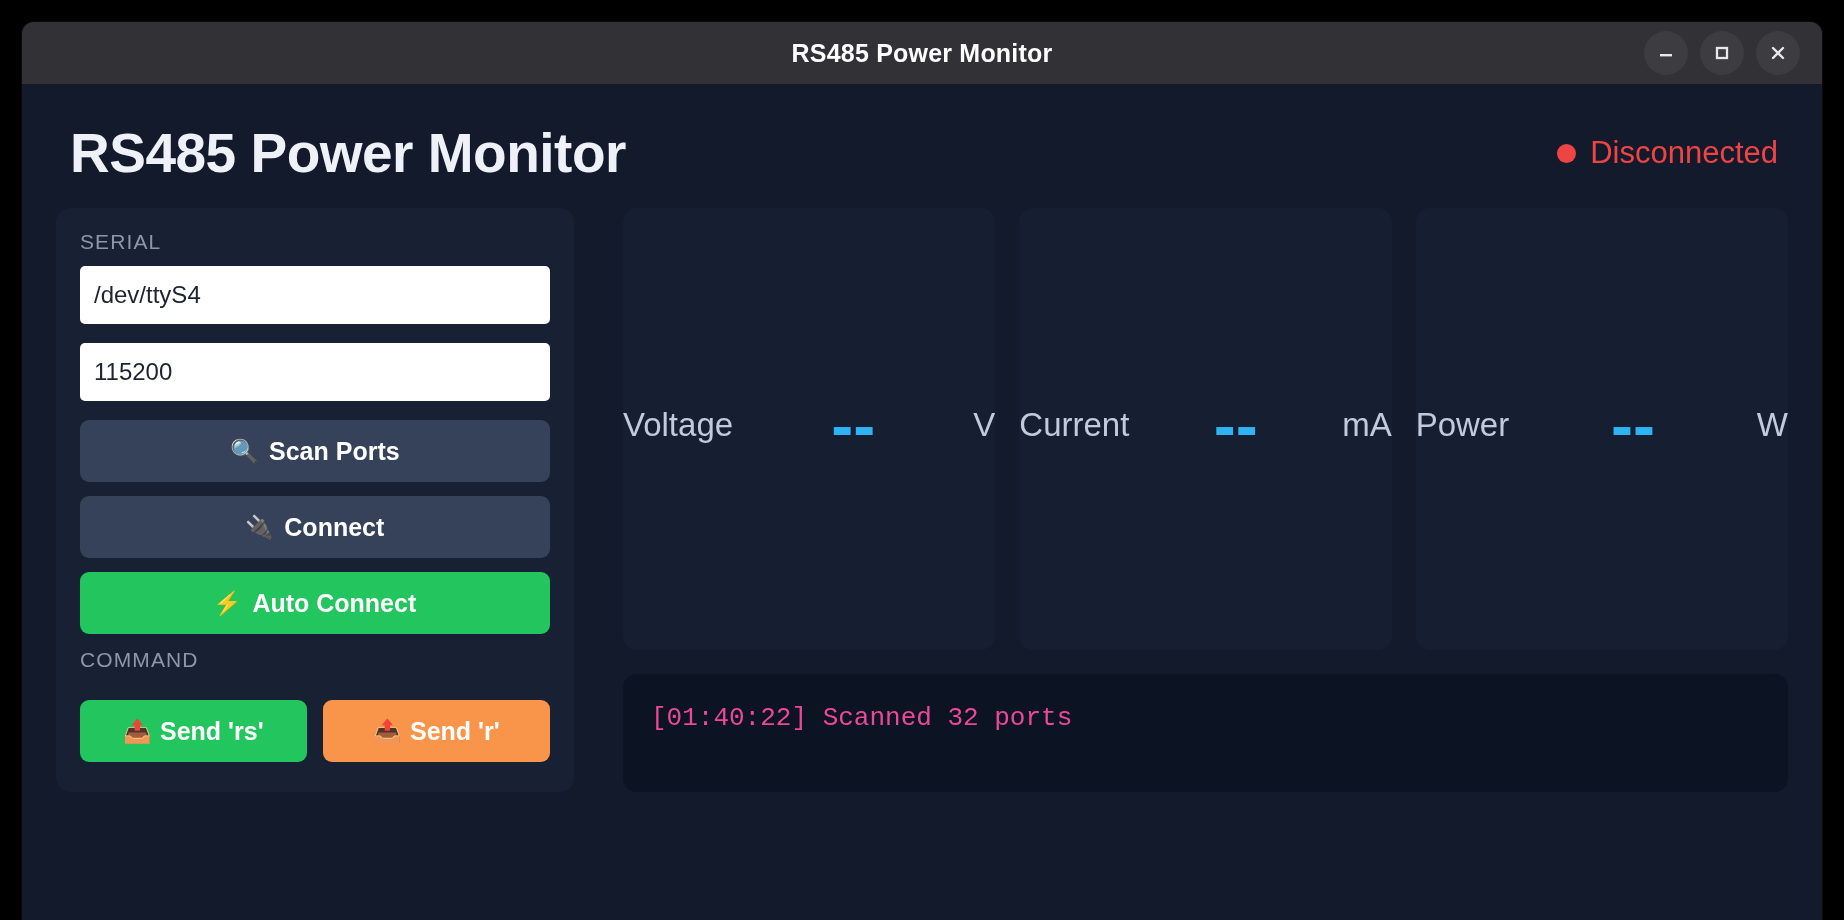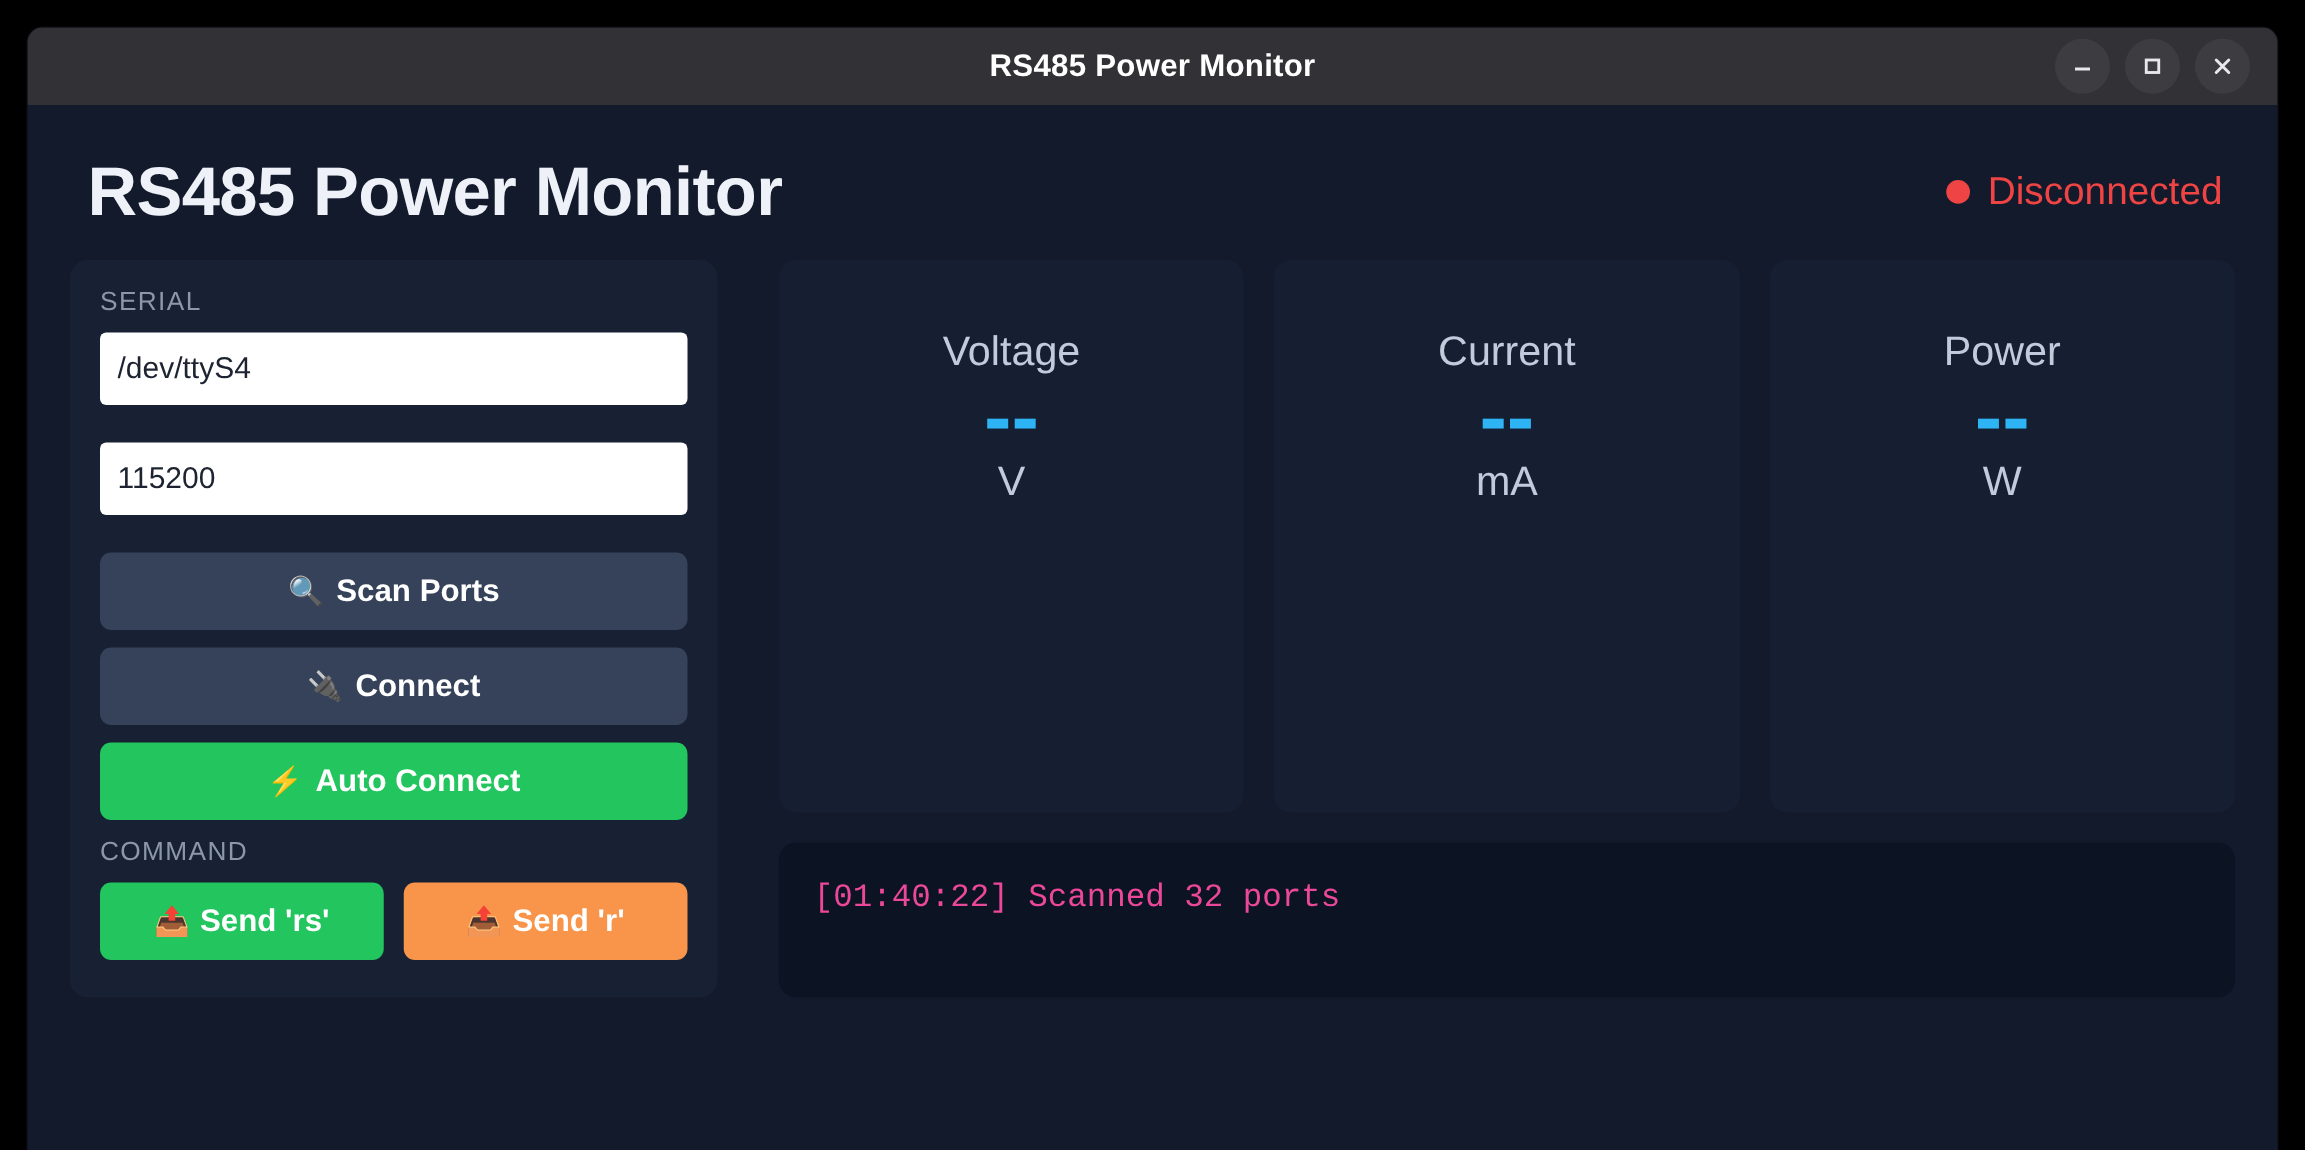--- a/index.html
+++ b/index.html
@@ -112,21 +112,21 @@
     width: 100%;
     height: 58px;
     border-radius: 5px;
     background: #ffffff;
     border: none;
     outline: none;
     font-family: "Liberation Sans", sans-serif;
     font-size: 24px;
     color: #1d2330;
     padding: 0 14px;
-    margin-bottom: 30px;
+    margin-bottom: 19px;
     display: flex;
     align-items: center;
   }
   .btn {
     width: 100%;
     height: 62px;
     border-radius: 9px;
     border: none;
     display: flex;
     align-items: center;
@@ -136,21 +136,21 @@
     font-size: 25px;
     font-weight: bold;
     color: #ffffff;
     cursor: pointer;
     margin-bottom: 14px;
   }
   .btn-slate  { background: #354259; }
   .btn-green  { background: #22c55e; }
   .btn-emoji  { font-size: 23px; }
 
-  #command-label { margin-top: 4px; margin-bottom: 12px; }
+  #command-label { margin-top: 4px; margin-bottom: 28px; }
 
   #cmd-row { display: flex; gap: 16px; }
   .btn-half {
     flex: 1;
     height: 62px;
     border-radius: 9px;
     border: none;
     display: flex;
     align-items: center;
     justify-content: center;
@@ -173,23 +173,23 @@
   #metrics {
     display: flex;
     gap: 24px;
     height: 442px;
   }
   .metric-card {
     flex: 1;
     background: #161f31;
     border-radius: 14px;
     display: flex;
-    flex-direction: column;
-    align-items: center;
-    justify-content: flex-start;
+    flex-direction: row;
+    align-items: center;
+    justify-content: space-between;
     padding: 54px 0 62px 0;
   }
   .metric-name {
     font-size: 33px;
     color: #c2cbdb;
   }
   .metric-value {
     font-size: 66px;
     font-weight: bold;
     color: #2eb4f5;

